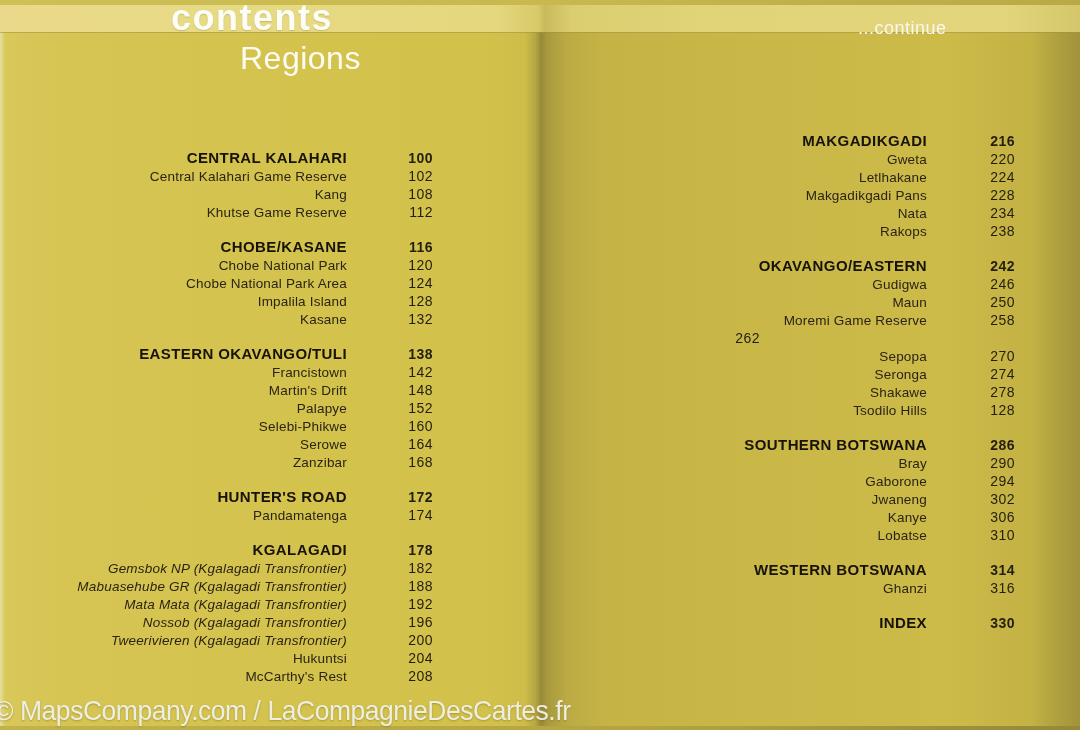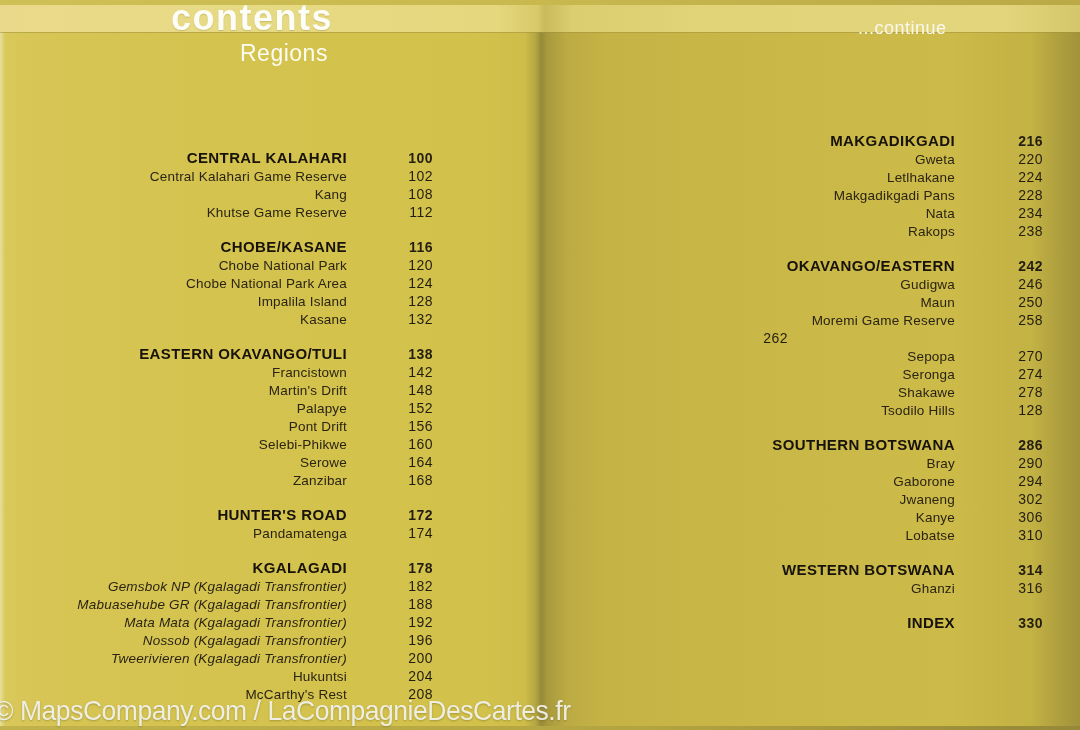--- a/index.html
+++ b/index.html
@@ -40,30 +40,30 @@
     z-index: 4;
   }
   .main-title {
     position: absolute; left: 171px; top: -3px; z-index: 5;
     font-size: 36px; font-weight: bold; letter-spacing: 1.5px;
     color: #fdfdf7;
     text-shadow: 0 1px 1px rgba(150,135,50,.35);
   }
   .sub-title {
     position: absolute; left: 240px; top: 40px; z-index: 5;
-    font-size: 23px; font-weight: normal; letter-spacing: 0.5px;
+    font-size: 32px; font-weight: normal; letter-spacing: 0.5px;
     color: #fcfcf4;
   }
   .continue-label {
     position: absolute; left: 858px; top: 18px; z-index: 5;
     font-size: 18px; color: #faf8ee; letter-spacing: 0.5px;
   }
   .toc-col { position: absolute; z-index: 2; }
   #toc-left  { left: 60px;  top: 129px; width: 373px; margin-top: 20px; }
-  #toc-right { left: 700px; top: 132px; width: 343px; }
+  #toc-right { left: 672px; top: 132px; width: 343px; }
   .section + .section { margin-top: 17px; }
   .row { display: flex; height: 18px; line-height: 18px; align-items: baseline; }
   .row .label {
     flex: 1; text-align: right;
     font-size: 13.5px; color: #2b2414; letter-spacing: 0.2px;
     white-space: nowrap;
   }
   .row .num {
     width: 86px; text-align: right;
     font-size: 14px; color: #241e10; letter-spacing: 0.5px;
@@ -146,24 +146,20 @@
         </div>
         <div class="row">
           <span class="label">Martin's Drift</span>
           <span class="num">148</span>
         </div>
         <div class="row">
           <span class="label">Palapye</span>
           <span class="num">152</span>
         </div>
         <div class="row">
-          <span class="label">Pont Drift</span>
-          <span class="num">156</span>
-        </div>
-        <div class="row">
           <span class="label">Selebi-Phikwe</span>
           <span class="num">160</span>
         </div>
         <div class="row">
           <span class="label">Serowe</span>
           <span class="num">164</span>
         </div>
         <div class="row">
           <span class="label">Zanzibar</span>
           <span class="num">168</span>

